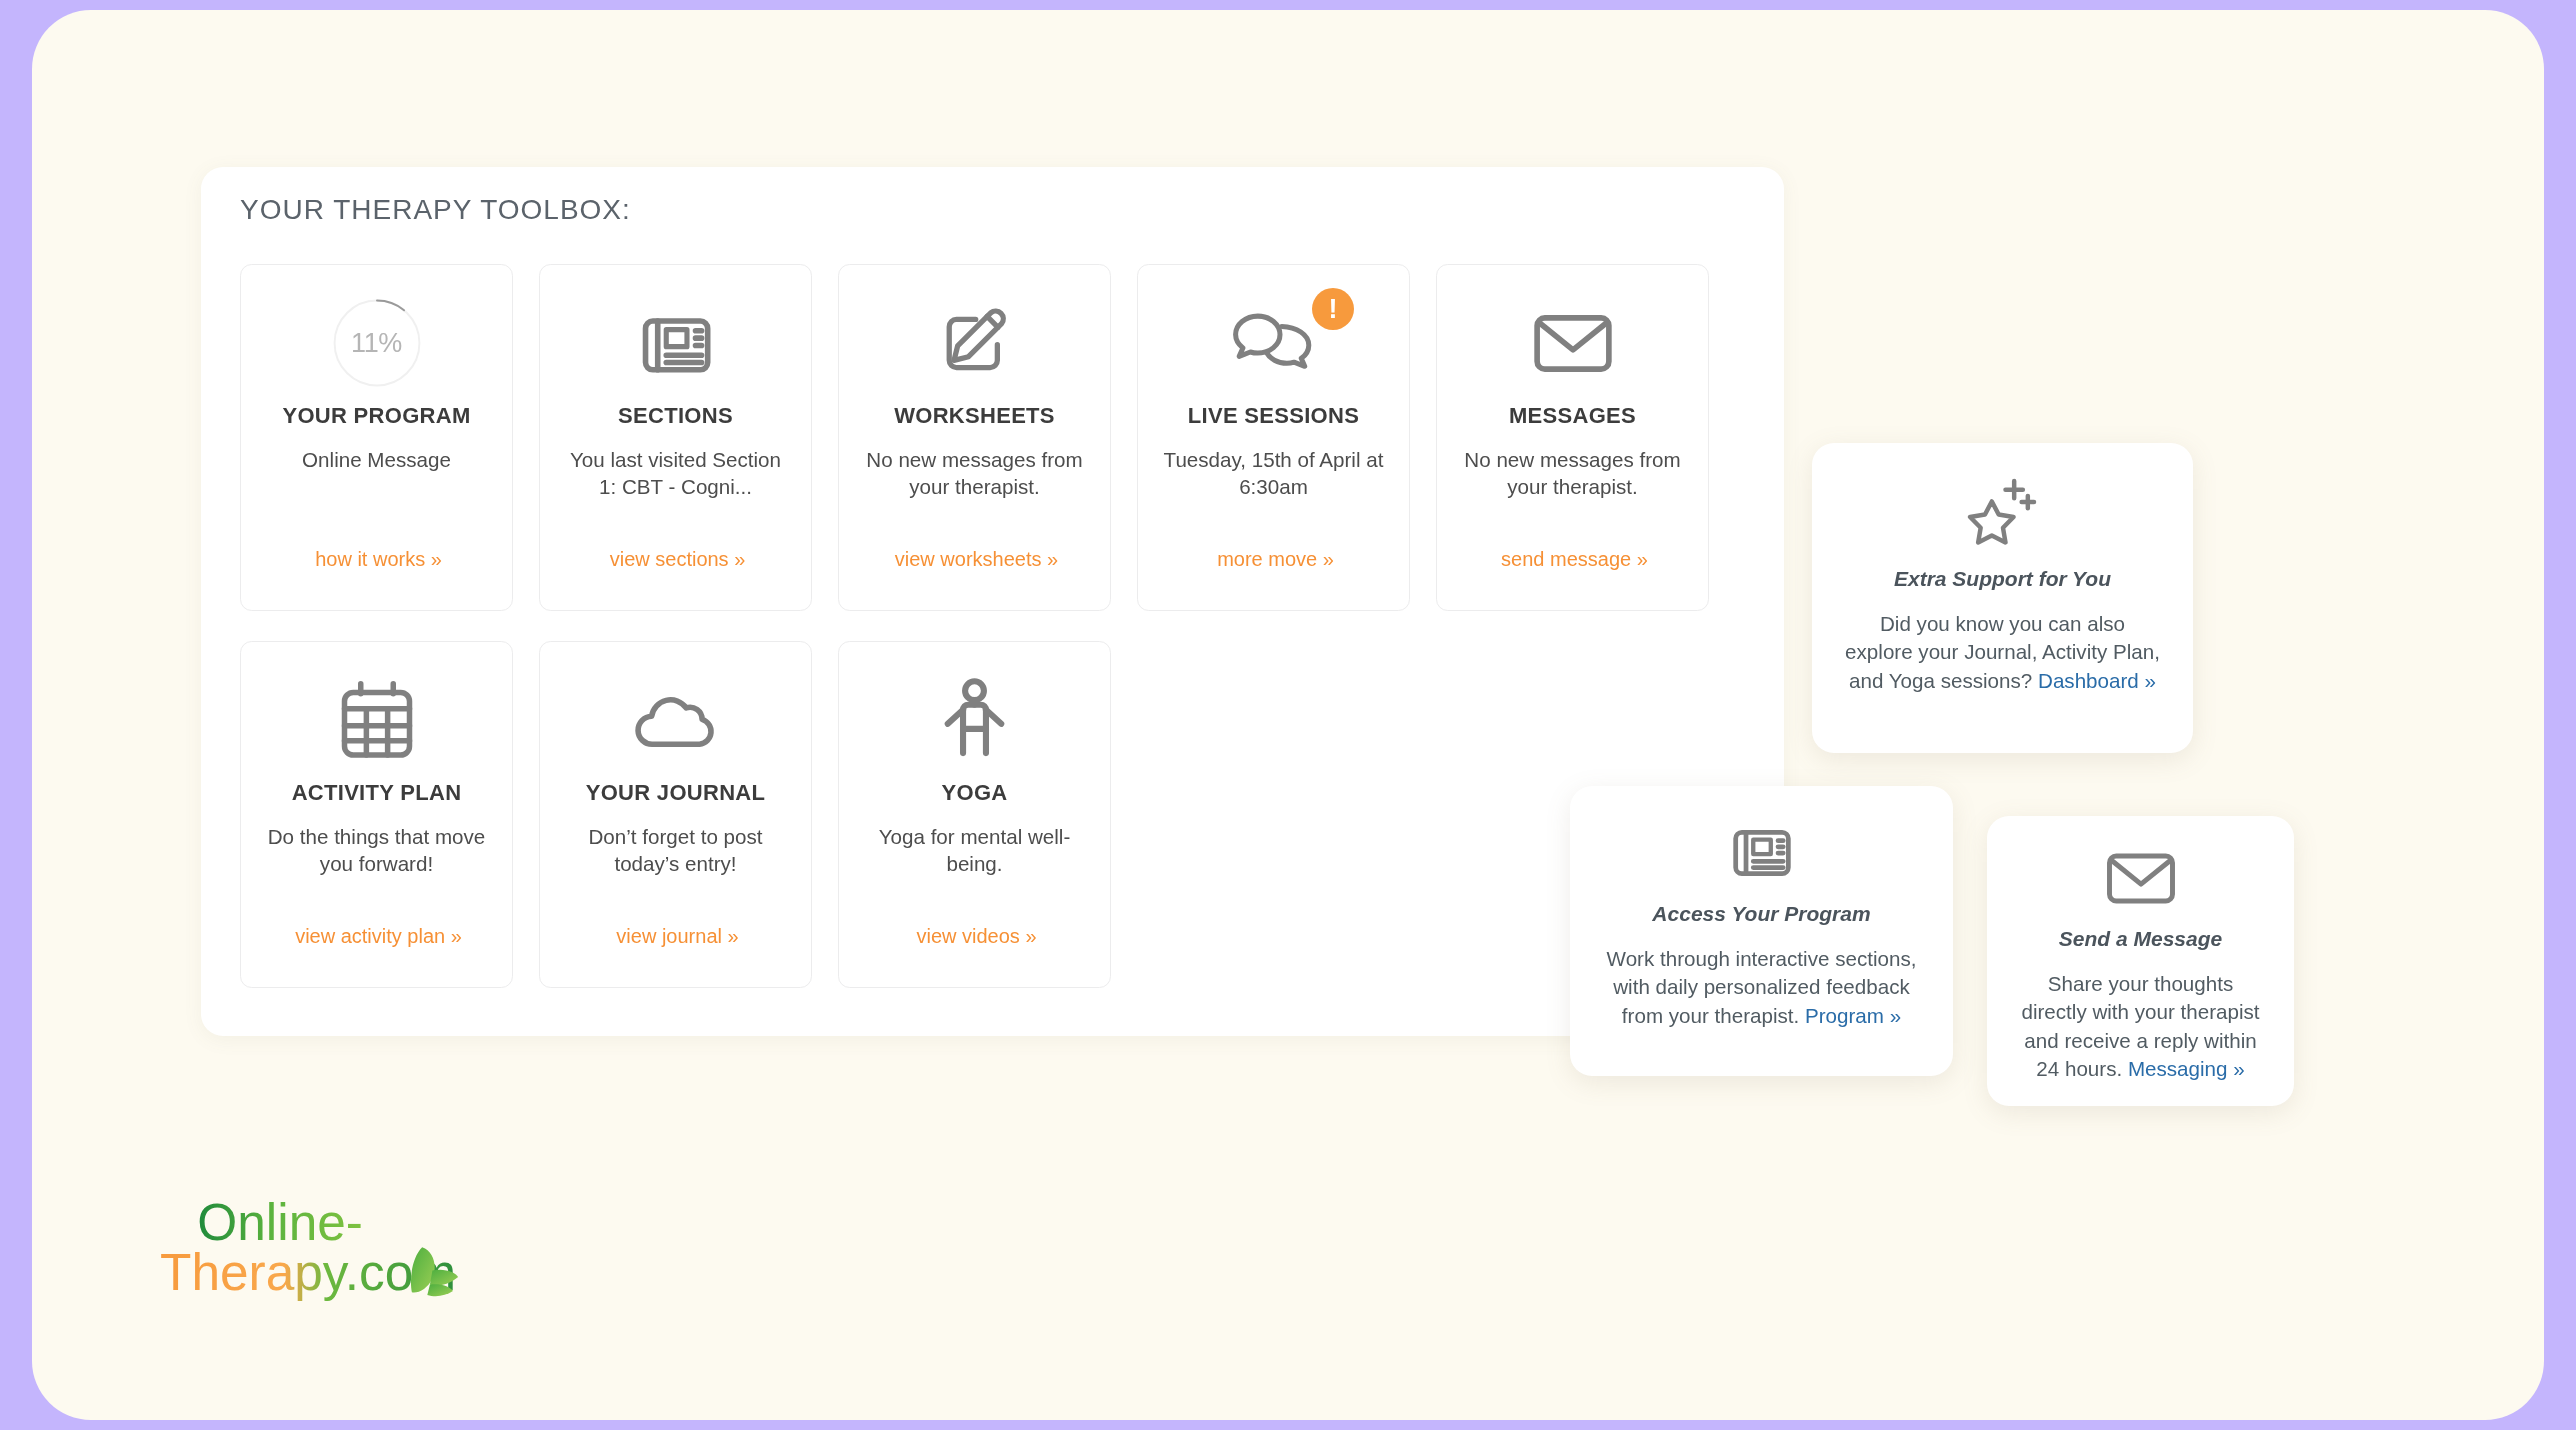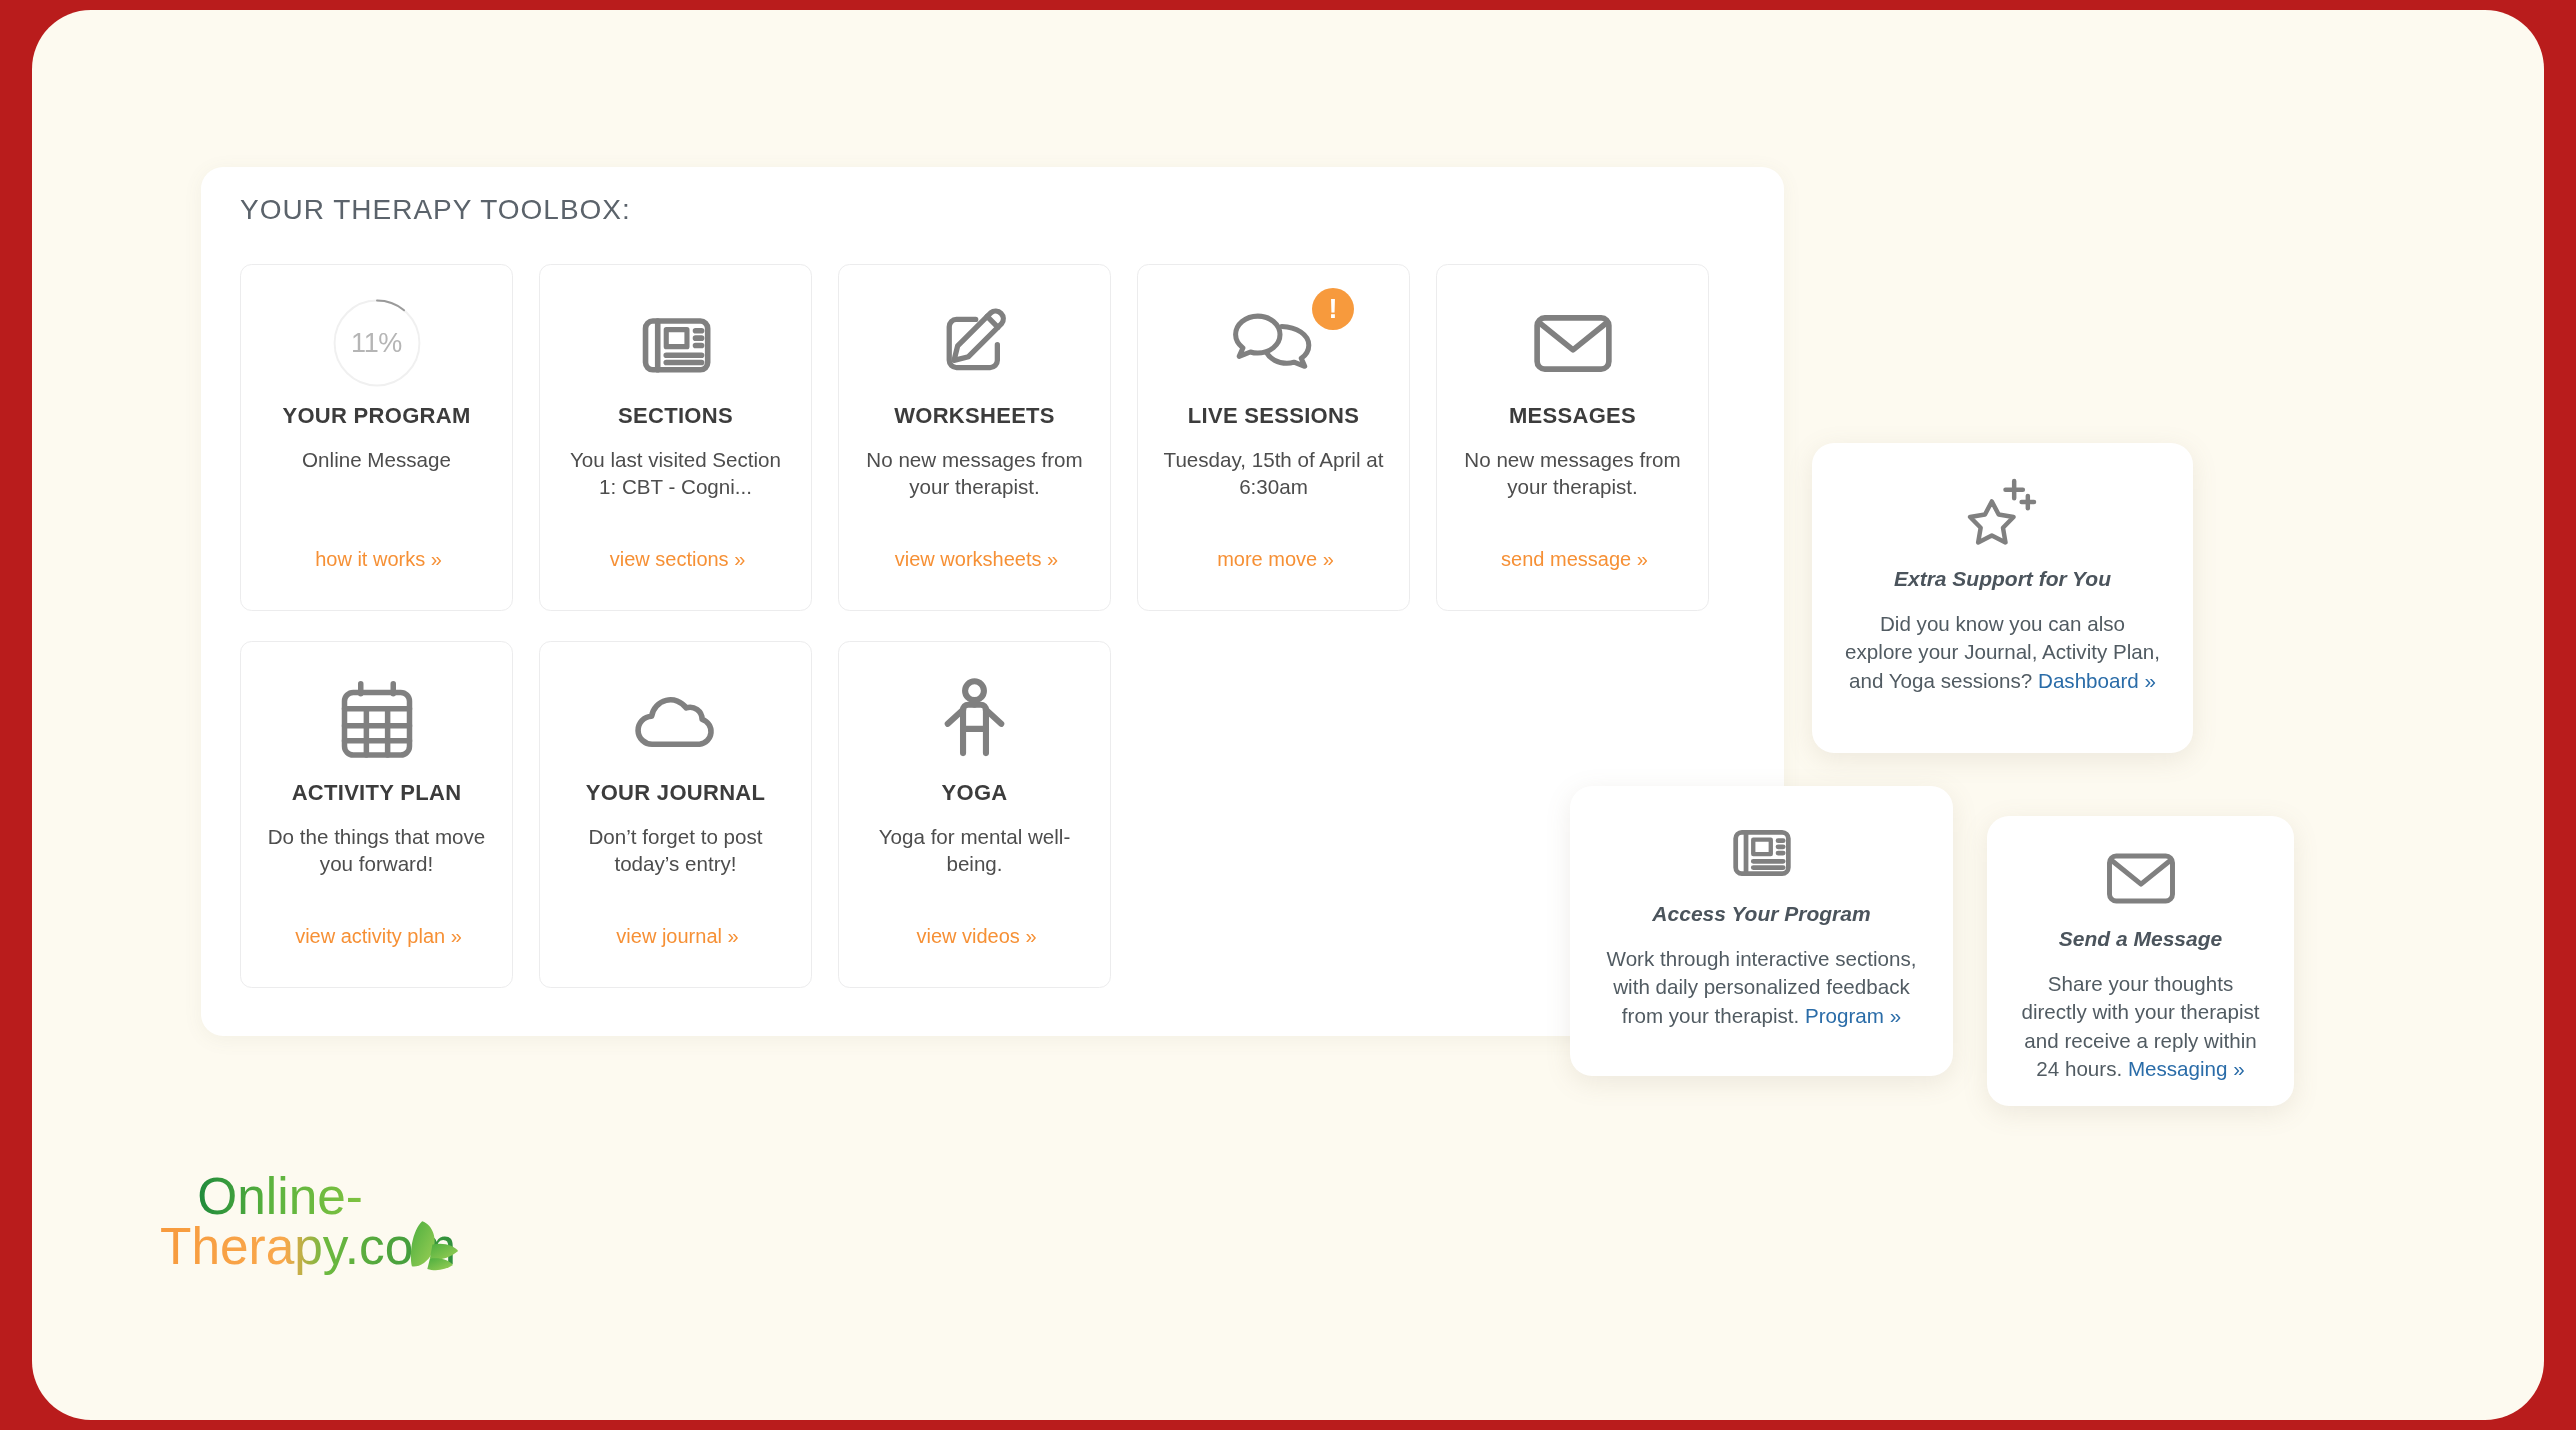--- a/index.html
+++ b/index.html
@@ -9,21 +9,21 @@
     height: 1431px;
     background: #000000;
     font-family: "Liberation Sans", sans-serif;
     overflow: hidden;
   }
 
   #stage {
     position: relative;
     width: 2576px;
     height: 1431px;
-    background: #b91c1c;
+    background: #c4b5fd;
   }
 
   
   #page-surface {
     position: absolute;
     left: 32px;  top: 10.3px;
     width: 2512px; height: 1410px;
     background: #fdfaf0;
     border-radius: 59px;
   }
@@ -170,21 +170,21 @@
   }
   .promo-link { color: #2a6ca8; cursor: pointer; }
 
   #promo-extra-support { left: 1812px; top: 443px;  width: 381px; height: 310px; }
   #promo-access-program { left: 1570px; top: 786px; width: 383px; height: 290px; }
   #promo-send-message  { left: 1987px; top: 816px; width: 307px; height: 290px; }
 
   
   #logo {
     position: absolute;
-    left: 160px; top: 1162px;
+    left: 160px; top: 1188px;
     width: 302px; height: 129px;
   }
   #logo svg { display: block; }
 </style>
 </head>
 <body>
 
 <div id="stage">
   <div id="page-surface"></div>
 

